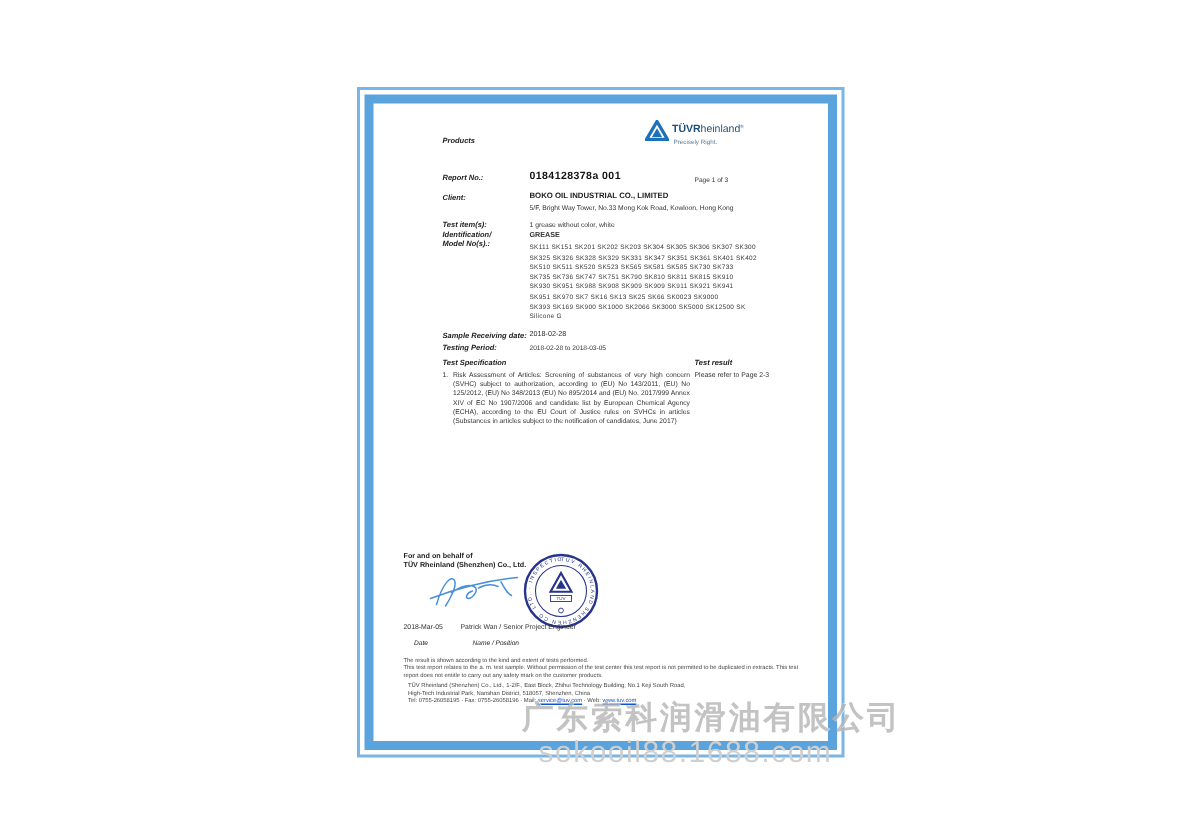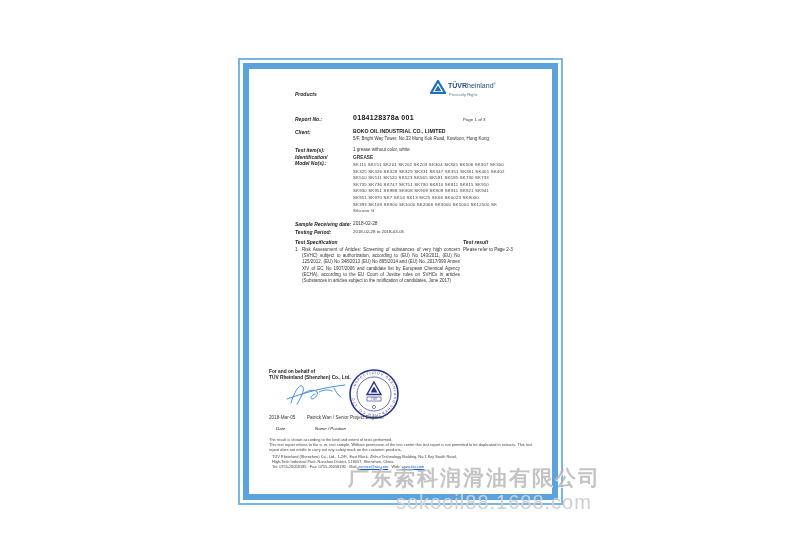--- a/index.html
+++ b/index.html
@@ -67,21 +67,21 @@
   .disc1 { left:20px; top:369px; white-space:nowrap; }
   .disc2 { left:20px; top:374px; width:268px; }
   .addr  { left:23px; top:386px; width:262px; }
   .contact { left:23px; top:396px; white-space:nowrap; }
   .blue-link { color:#1155cc; text-decoration:underline; cursor:pointer; }
 
   
   .wm-cn { position:absolute; left:348px; top:464px; font-size:21px; font-weight:bold;
            color:#b5b5b5; letter-spacing:2px; opacity:.8; z-index:5;
            text-shadow:0.5px 0.5px 0 #fff; white-space:nowrap; }
-  .wm-url { position:absolute; left:396px; top:491px; font-size:20px; color:#cfcfcf;
+  .wm-url { position:absolute; left:359px; top:491px; font-size:20px; color:#cfcfcf;
             letter-spacing:1px; z-index:5; white-space:nowrap; }
 </style>
 </head>
 <body>
 
 <div class="stage">
 
   <div class="doc-frame">
     <div class="doc-border">
       <div class="doc-content">

